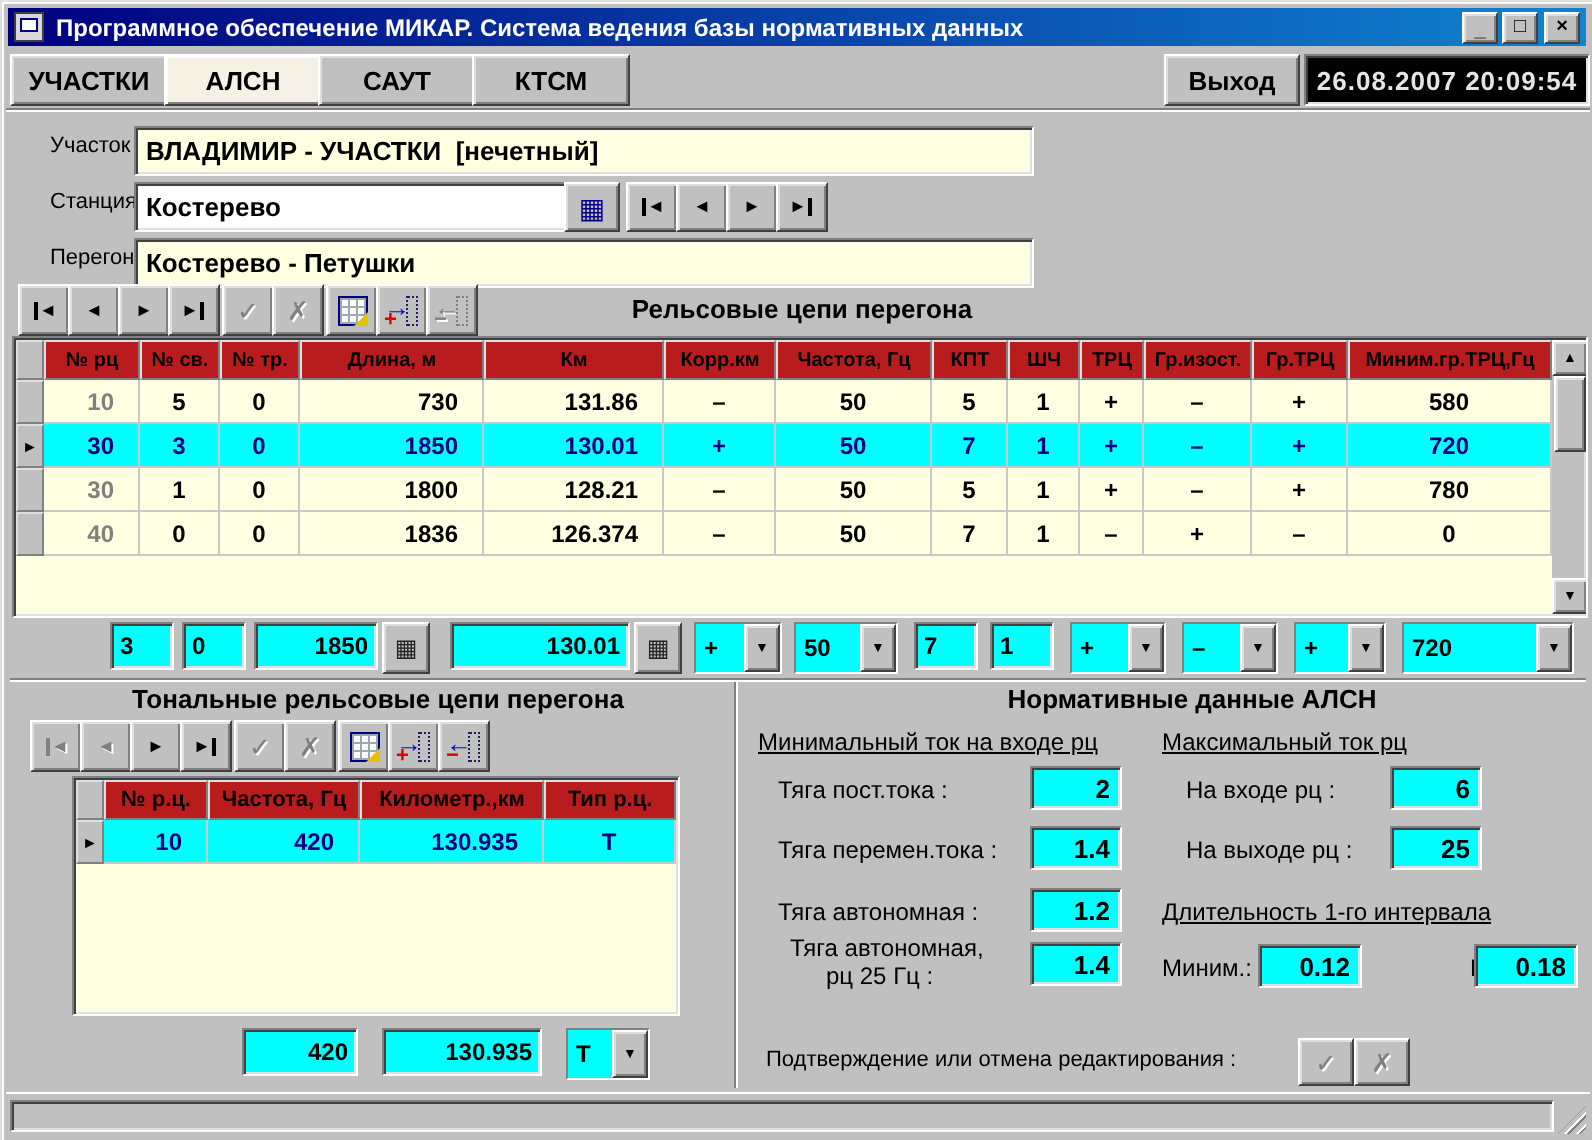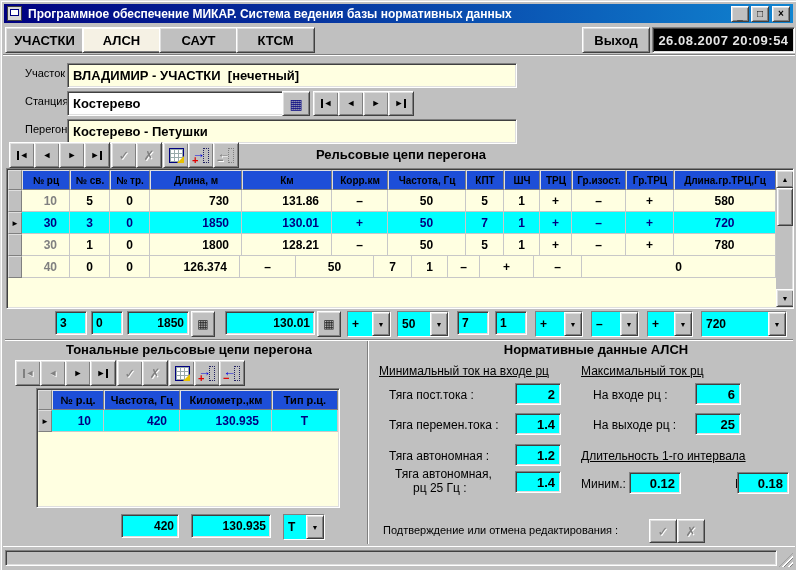--- a/index.html
+++ b/index.html
@@ -22,21 +22,21 @@
   .tab.active{background:#f5f1e4;box-shadow:inset 1px 1px 0 #fff, inset -1px -1px 0 #808080;}
   .clock{background:#000;color:#e5e5e5;font-weight:bold;font-size:13px;letter-spacing:0.5px;
     display:flex;align-items:center;justify-content:center;white-space:nowrap;}
   .lbl{font-size:11px;font-weight:normal;}
   .nav-glyph{font-size:9px;line-height:9px;}
   .vbar{display:inline-block;width:2px;height:9px;background:currentColor;margin:0 1px;}
   .dis{color:#808080;text-shadow:1px 1px 0 #fff;}
   .grid{background:#ffffe1;overflow:hidden;}
   .grow{display:flex;height:22px;}
   .ghead{display:flex;height:20px;}
-  .gh{background:#1d4ed8;border:1px solid;border-color:#dfdfdf #808080 #808080 #dfdfdf;
+  .gh{background:#b91c1c;border:1px solid;border-color:#dfdfdf #808080 #808080 #dfdfdf;
     font-size:10px;font-weight:bold;display:flex;align-items:center;justify-content:center;
     box-sizing:border-box;white-space:nowrap;overflow:hidden;}
   .gc{box-sizing:border-box;border-right:1px solid #c8c8c8;border-bottom:1px solid #c8c8c8;
     font-size:12px;font-weight:bold;display:flex;align-items:center;justify-content:center;
     white-space:nowrap;overflow:hidden;}
   .ind{width:14px;flex:none;background:#c0c0c0;border:1px solid;
     border-color:#dfdfdf #808080 #808080 #dfdfdf;box-sizing:border-box;
     display:flex;align-items:center;justify-content:center;font-size:8px;}
   .sel{background:#00ffff;color:#000080;}
   .gray{color:#808080;}
@@ -198,21 +198,21 @@
         <div class="gh c2">№ тр.</div>
         <div class="gh c3">Длина, м</div>
         <div class="gh c4">Км</div>
         <div class="gh c5">Корр.км</div>
         <div class="gh c6">Частота, Гц</div>
         <div class="gh c7">КПТ</div>
         <div class="gh c8">ШЧ</div>
         <div class="gh c9">ТРЦ</div>
         <div class="gh c10">Гр.изост.</div>
         <div class="gh c11">Гр.ТРЦ</div>
-        <div class="gh c12">Длина.гр.ТРЦ,Гц</div>
+        <div class="gh c12">Миним.гр.ТРЦ,Гц</div>
       </div>
       <div class="grow">
         <div class="ind"></div>
         <div class="gc c0 num gray">10</div>
         <div class="gc c1">5</div>
         <div class="gc c2">0</div>
         <div class="gc c3 num">730</div>
         <div class="gc c4 num">131.86</div>
         <div class="gc c5">–</div>
         <div class="gc c6">50</div>
@@ -255,20 +255,21 @@
         <div class="gc c9">+</div>
         <div class="gc c10">–</div>
         <div class="gc c11">+</div>
         <div class="gc c12">780</div>
       </div>
       <div class="grow">
         <div class="ind"></div>
         <div class="gc c0 num gray">40</div>
         <div class="gc c1">0</div>
         <div class="gc c2">0</div>
+        <div class="gc c3 num">1836</div>
         <div class="gc c4 num">126.374</div>
         <div class="gc c5">–</div>
         <div class="gc c6">50</div>
         <div class="gc c7">7</div>
         <div class="gc c8">1</div>
         <div class="gc c9">–</div>
         <div class="gc c10">+</div>
         <div class="gc c11">–</div>
         <div class="gc c12">0</div>
       </div>

